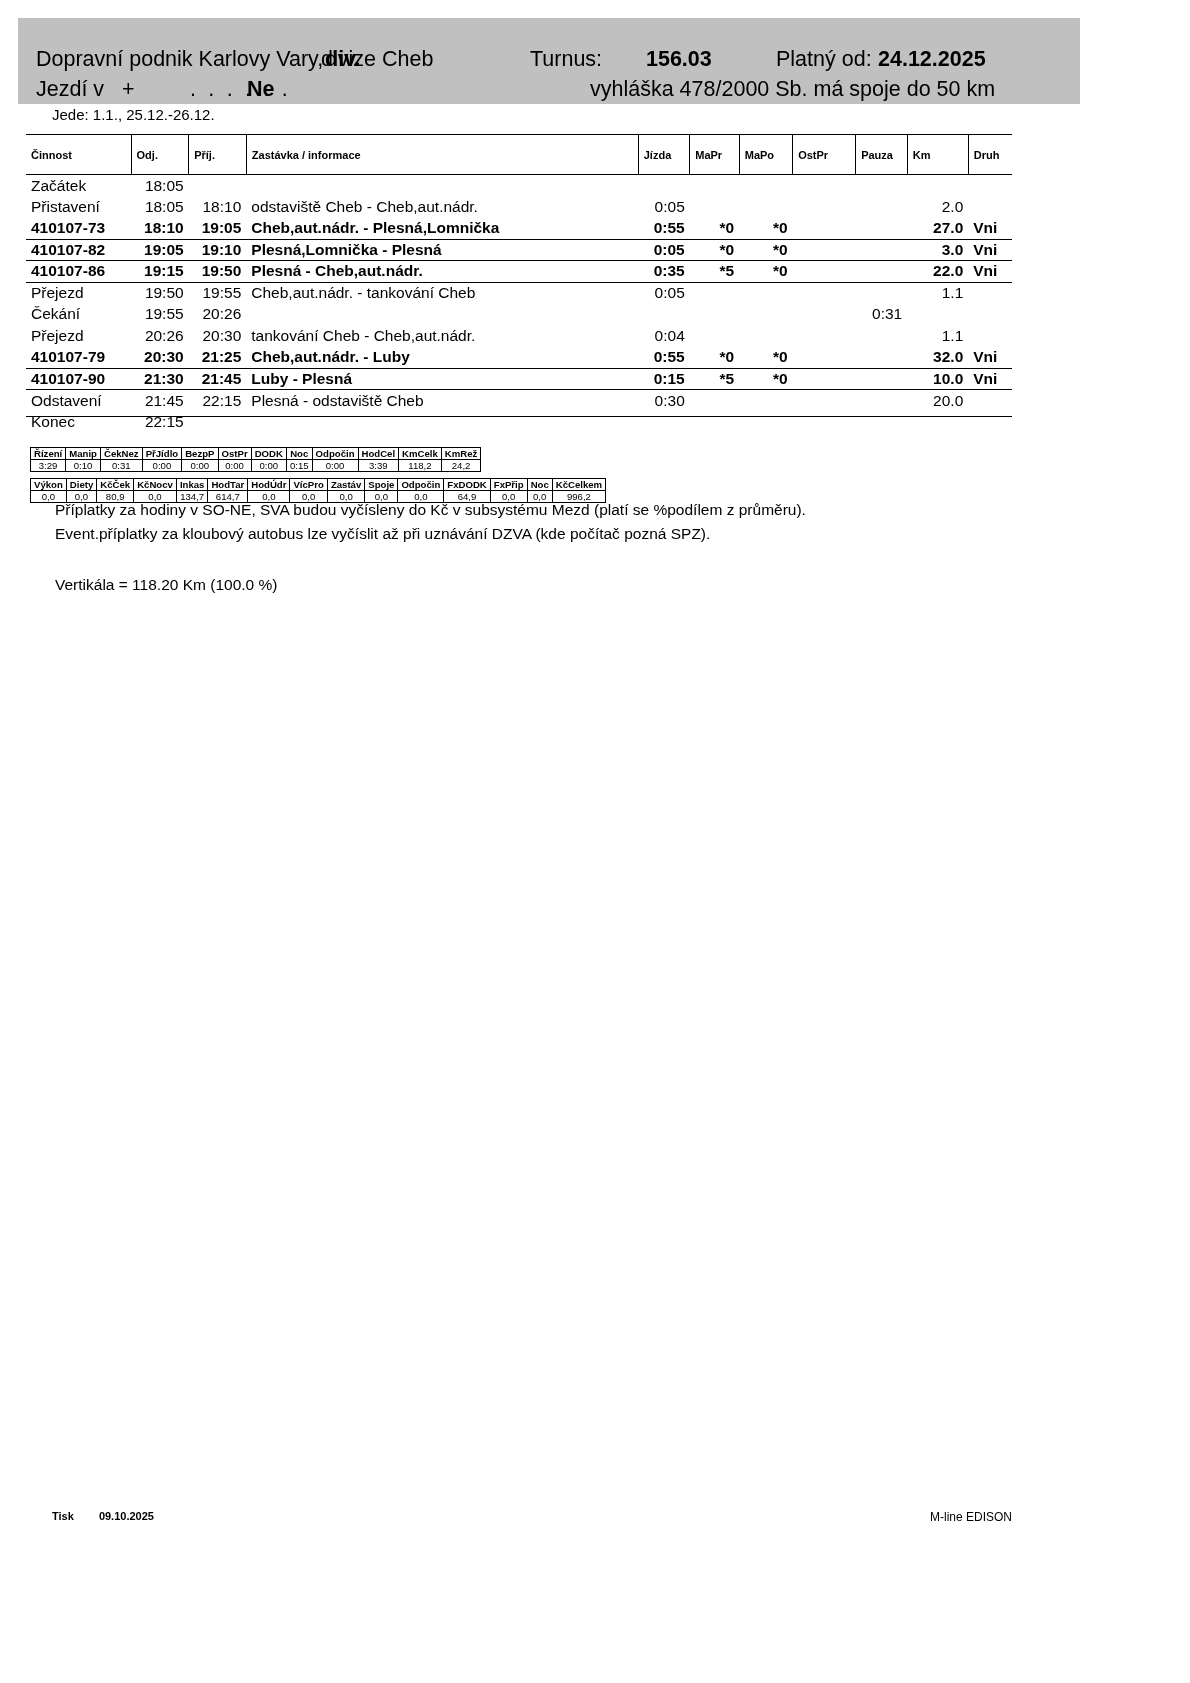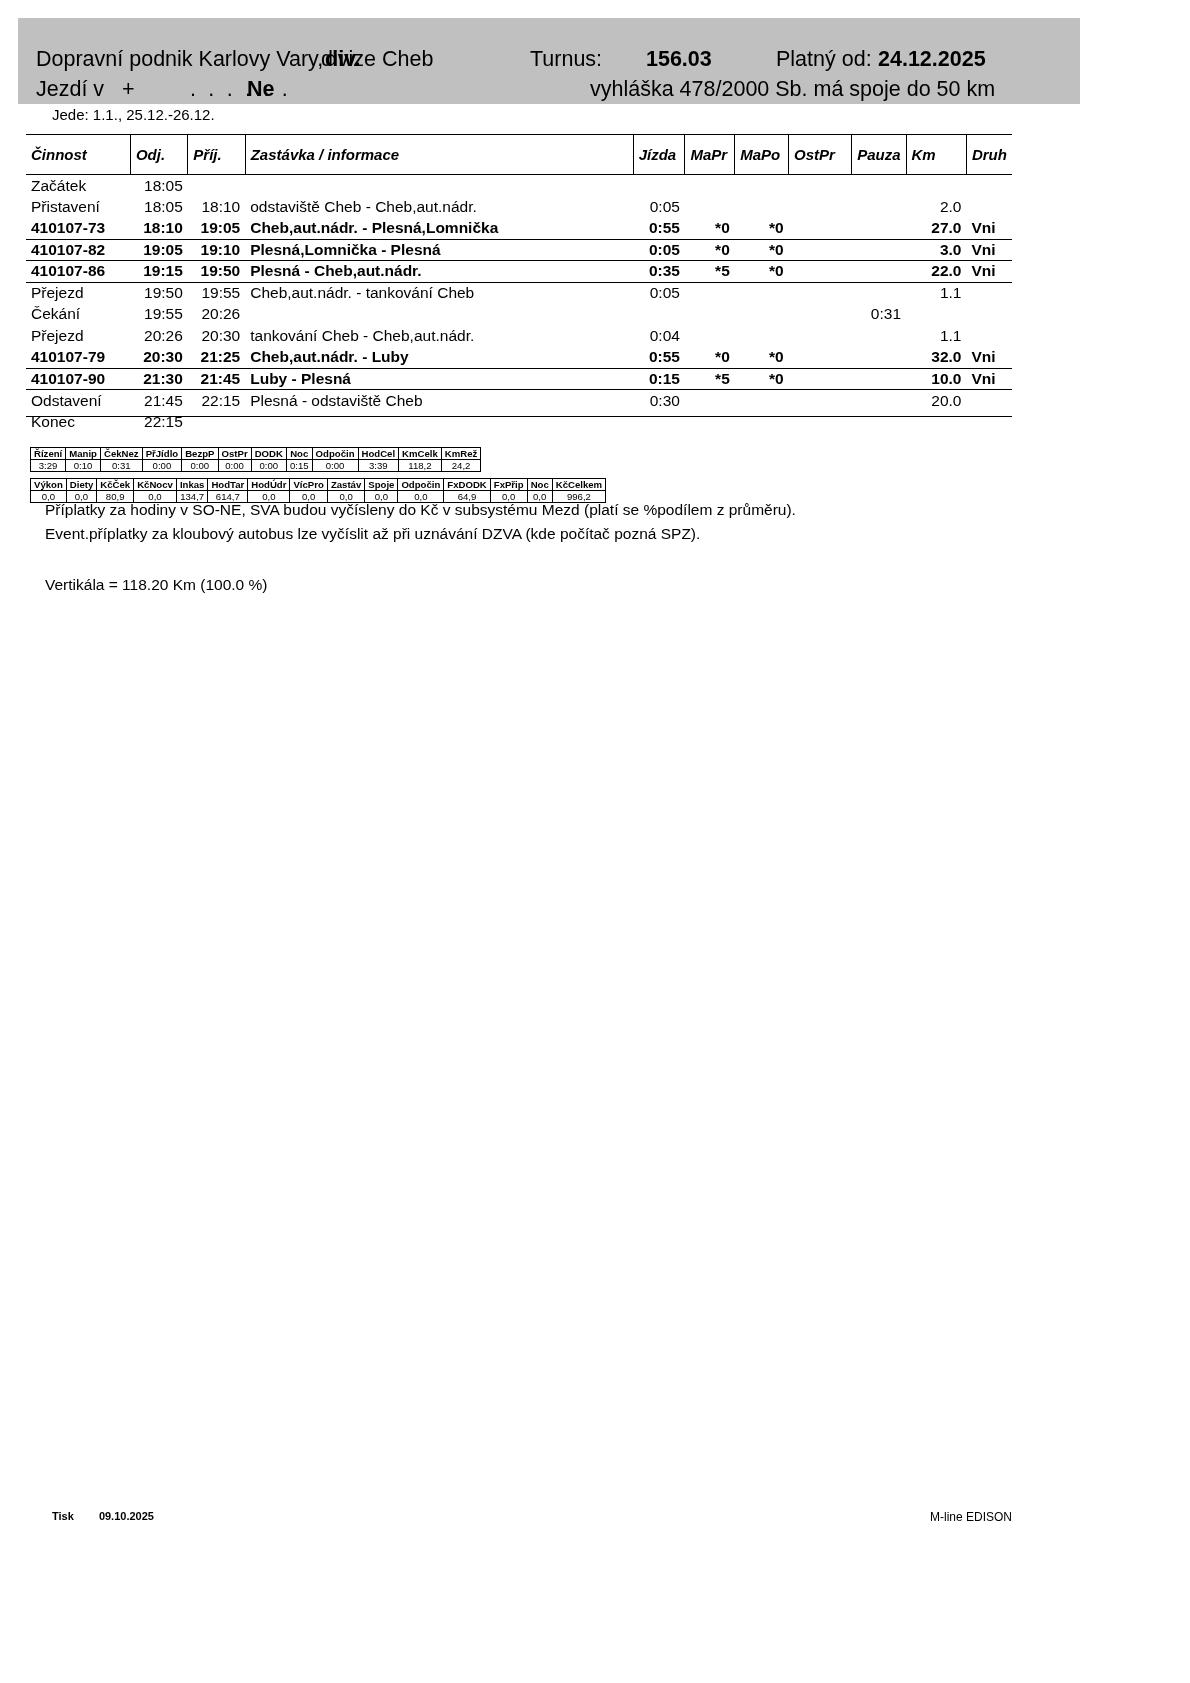--- a/index.html
+++ b/index.html
@@ -76,28 +76,27 @@
     font-size: 15.5px;
   }
   .main-table td, .main-table th {
     padding: 0;
     vertical-align: middle;
     white-space: nowrap;
   }
   .main-table thead th {
     height: 40px;
     font-weight: bold;
-    font-size: 15px;
+    font-size: 11px;
     border-top: 1.6px solid #000;
     border-bottom: 1.6px solid #000;
     border-left: 1.1px solid #000;
     text-align: left;
     padding-left: 5px;
     padding-right: 5px;
-    font-style: italic;
   }
   .main-table thead th:first-child { border-left: none; }
 
   .main-table tbody td {
     height: 21.5px;
     padding-left: 5px;
     padding-right: 5px;
   }
   .main-table tbody tr.sep td {
     border-top: 1.1px solid #000;
@@ -155,21 +154,21 @@
     font-weight: normal;
   }
   table.sum th {
     font-weight: bold;
     border-bottom: 0.9px solid #000;
   }
 
   
   .note {
     position: absolute;
-    left: 45px;
+    left: 55px;
     font-size: 15.5px;
     line-height: 20px;
     white-space: nowrap;
     text-align: right;
   }
   .note-1 { top: 500px; }
   .note-2 { top: 524px; }
   .note-3 { top: 575px; }
 
   

